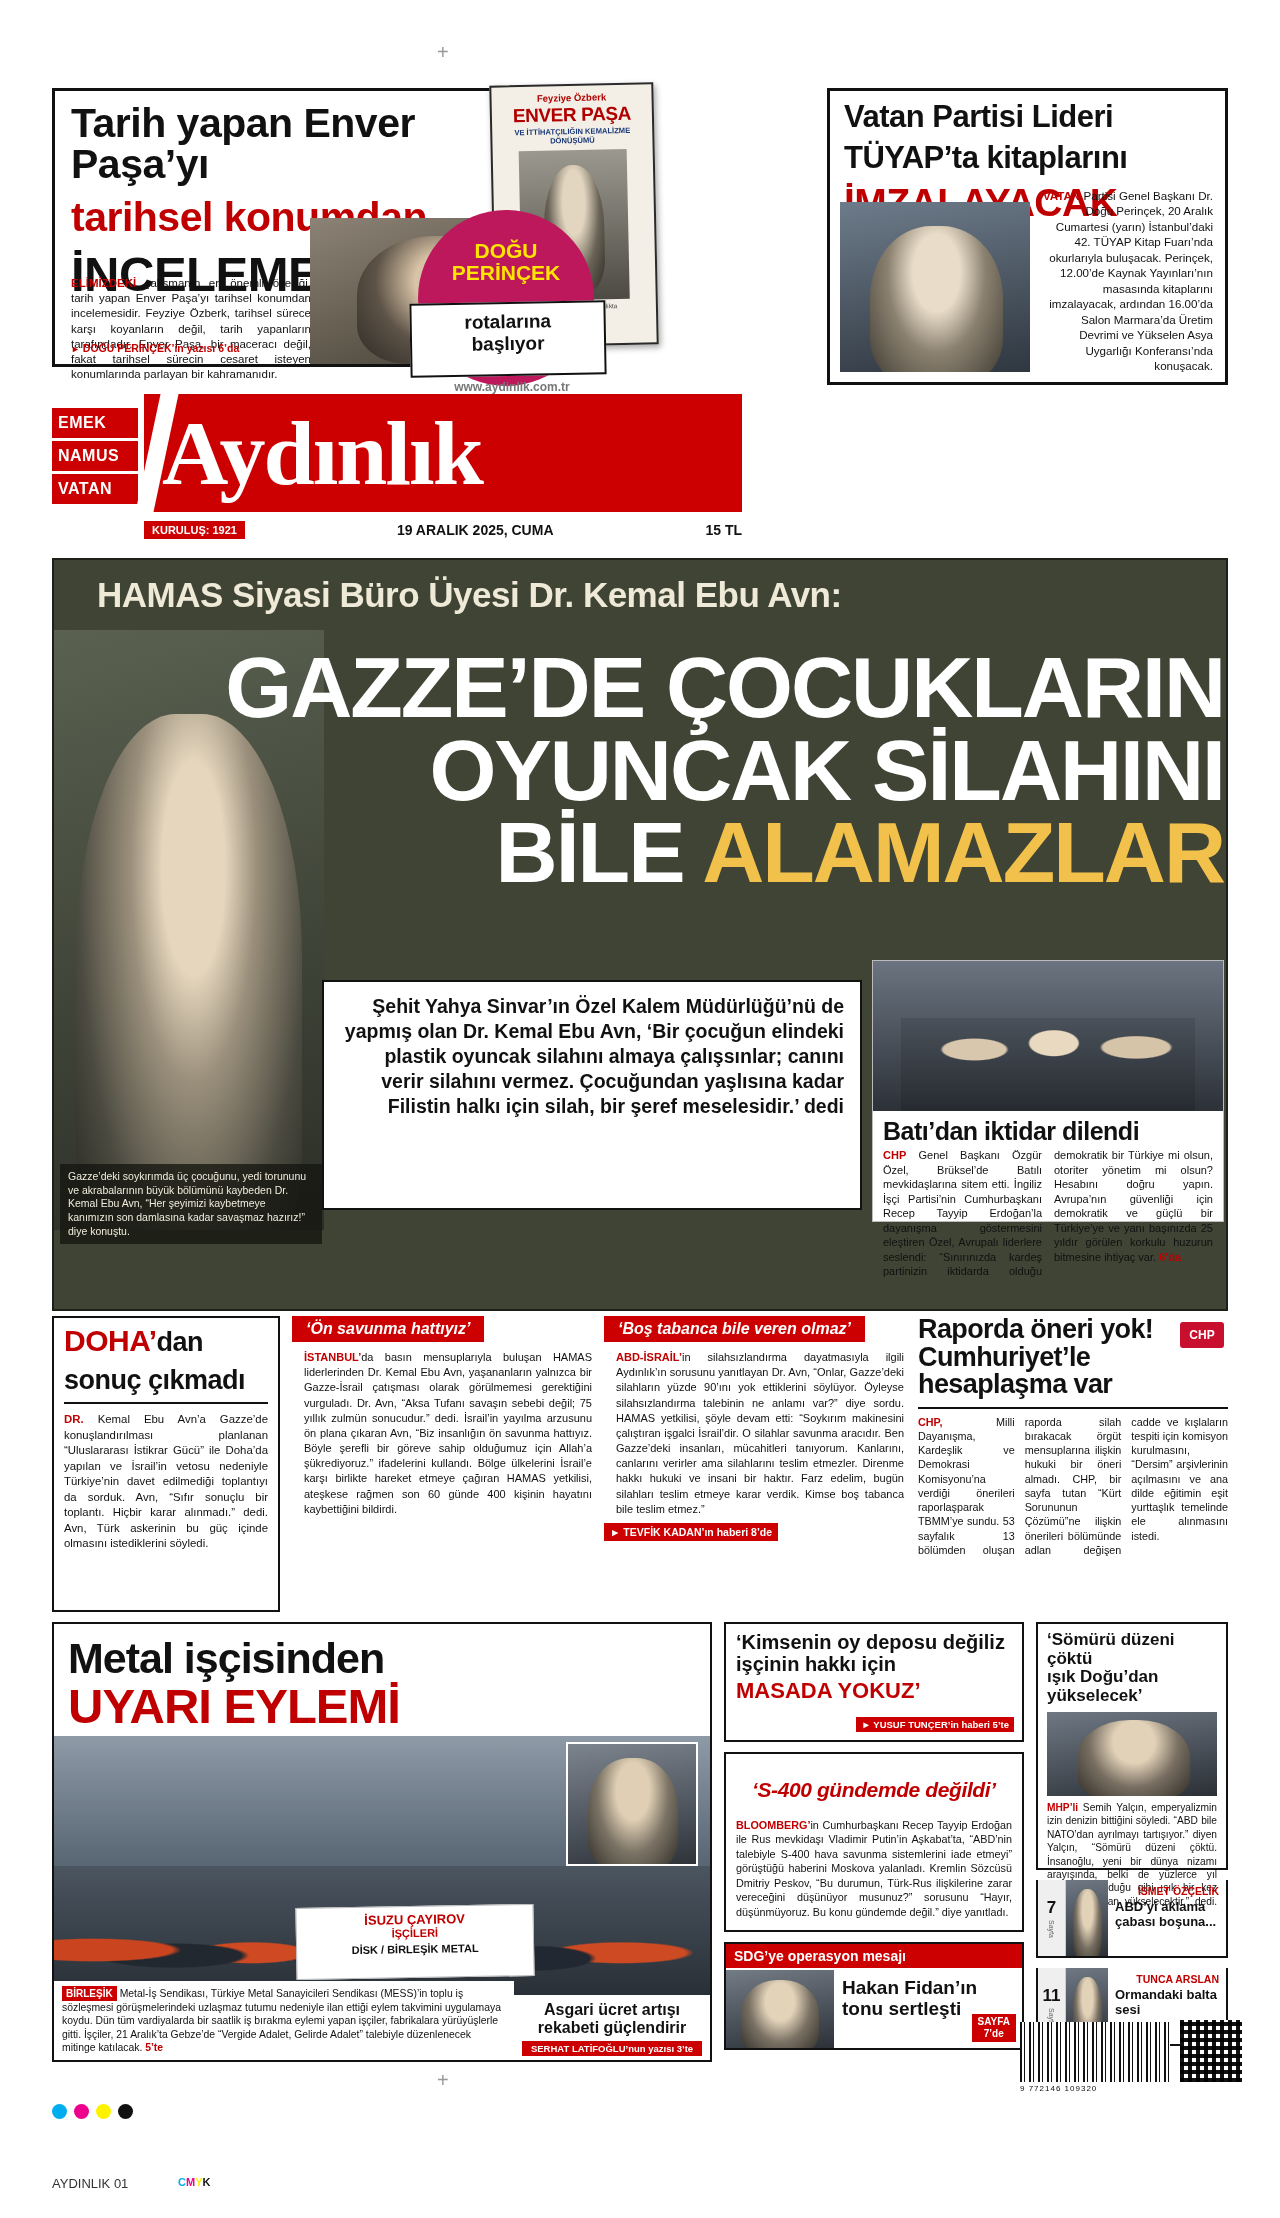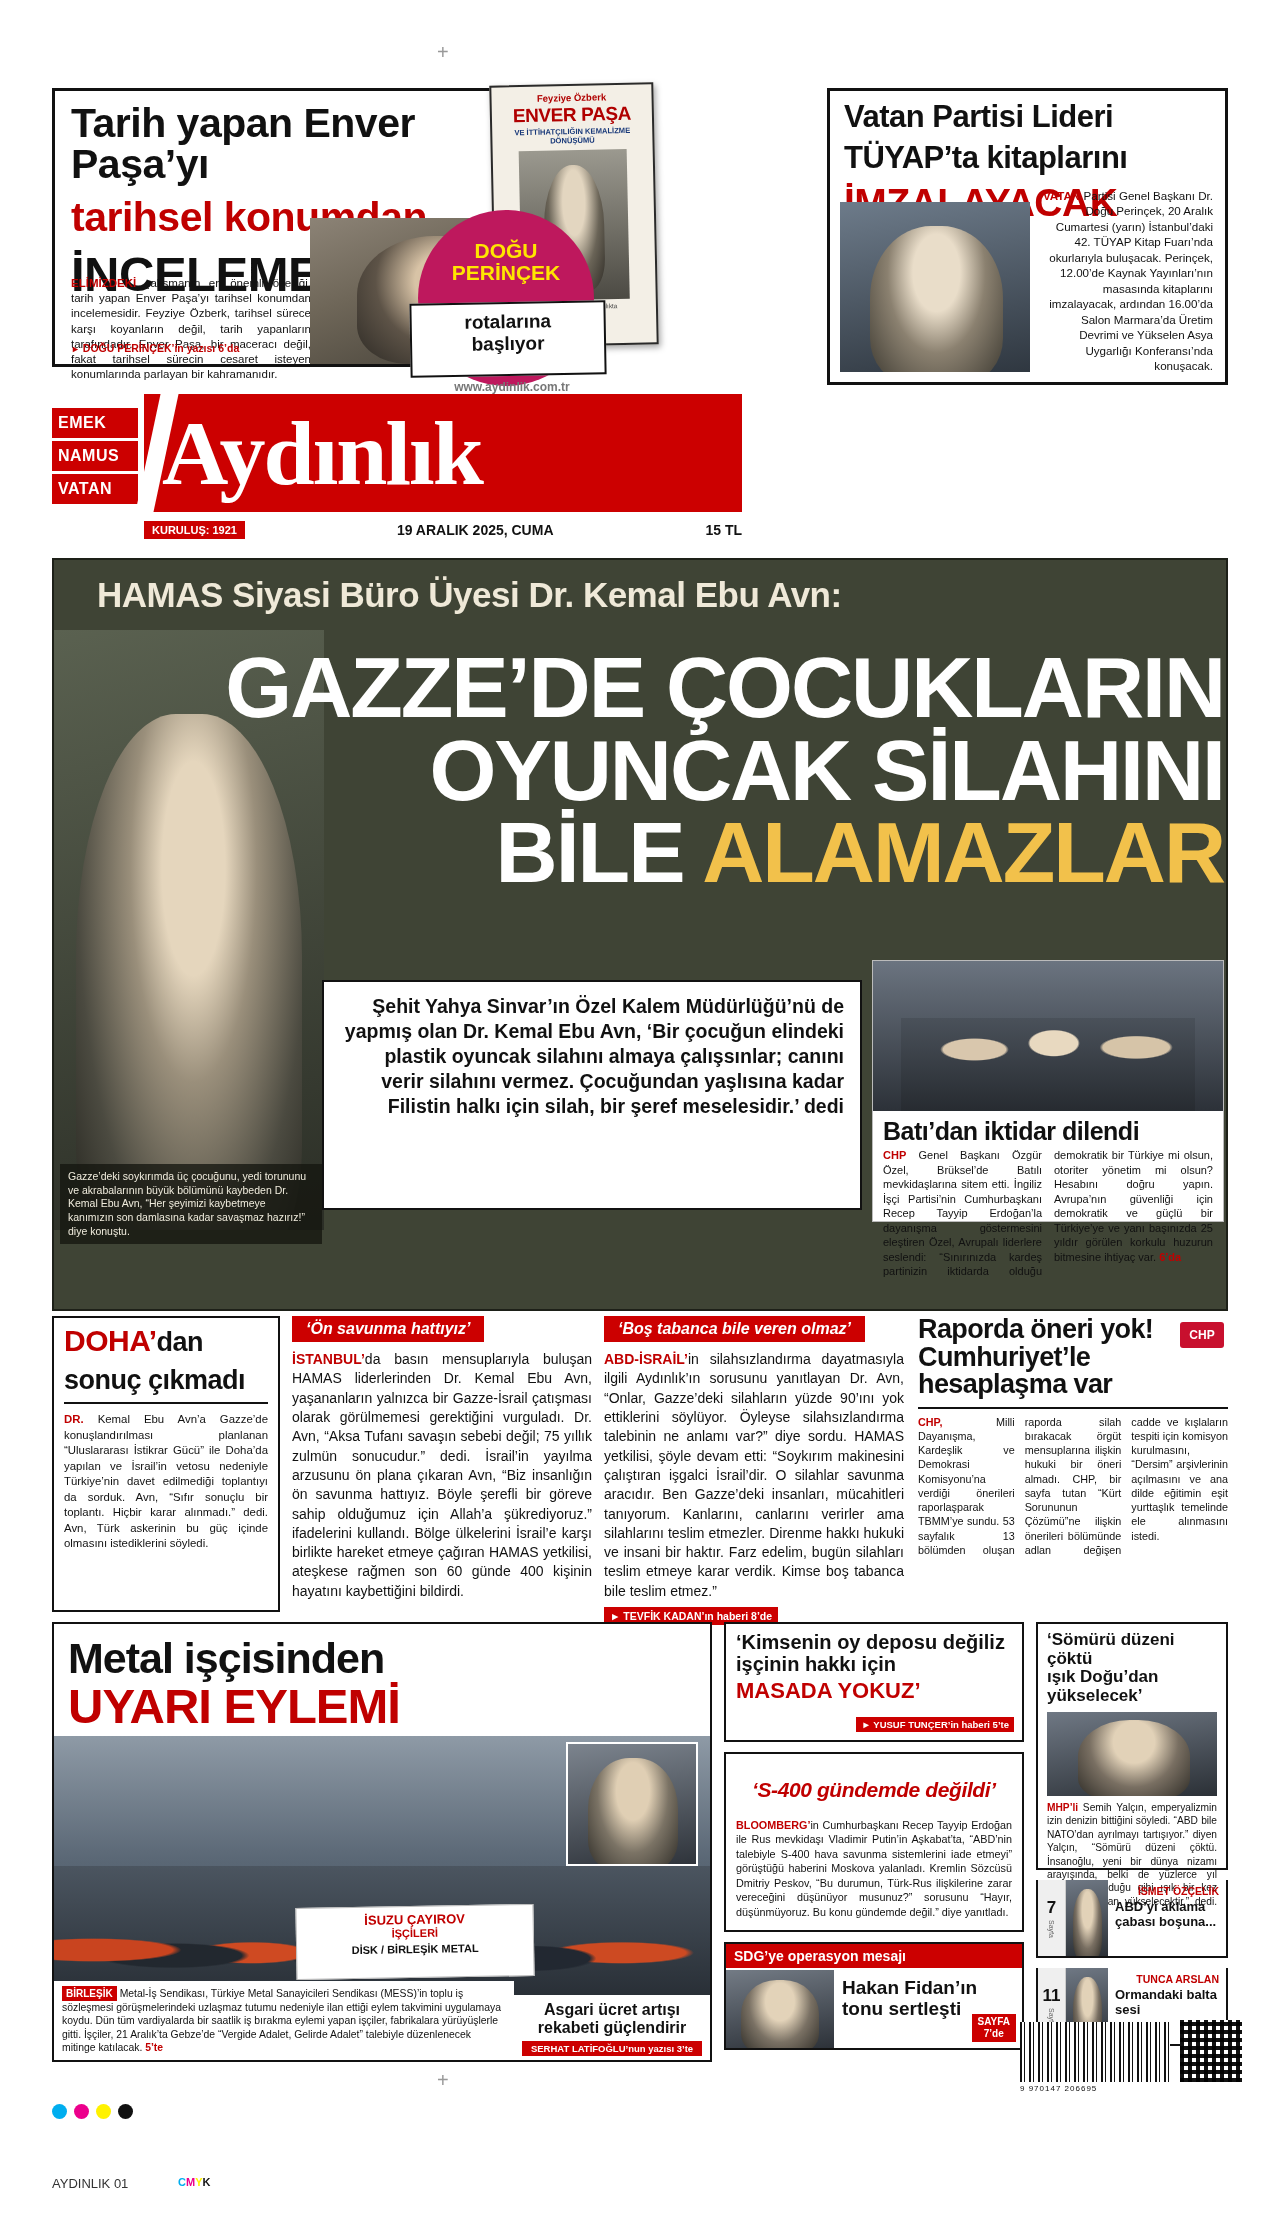--- a/index.html
+++ b/index.html
@@ -274,21 +274,21 @@
   .col2, .col3 {
     position: absolute; top: 0; width: 300px; height: 296px;
   }
   .col2 { left: 240px; }
   .col3 { left: 552px; }
   .tagred {
     background: #cc0000; color: #fff; font-size: 16px; font-weight: bold;
     padding: 4px 14px; display: inline-block; font-style: italic;
   }
   .coltxt {
-    margin-top: 8px; font-size: 14px; line-height: 1.38; color: #111; text-align: justify;
+    margin-top: 8px; font-size: 11px; line-height: 1.38; color: #111; text-align: justify; margin-left: 12px;
   }
   .coltxt b { color: #c00000; }
   .byline {
     margin-top: 6px; background: #cc0000; color: #fff; font-size: 10.5px;
     font-weight: bold; padding: 3px 6px; display: inline-block;
   }
 
   .col4 {
     position: absolute; left: 866px; top: 0; width: 310px; height: 296px;
   }
@@ -677,21 +677,21 @@
   </div>
 
   <div class="footer">
     <div class="dots">
       <i style="background:#00aeef"></i>
       <i style="background:#ec008c"></i>
       <i style="background:#fff200"></i>
       <i style="background:#111111"></i>
     </div>
     <div class="barcode"></div>
-    <div class="barcode-txt">9 970147 206695</div>
+    <div class="barcode-txt">9 772146 109320</div>
     <div class="qr"></div>
     <div class="footer-name">AYDINLIK   01</div>
     <div class="cmyk">
       <span>C</span><span>M</span><span>Y</span><span>K</span>
     </div>
   </div>
 
 </div>
 
 </body></html>

